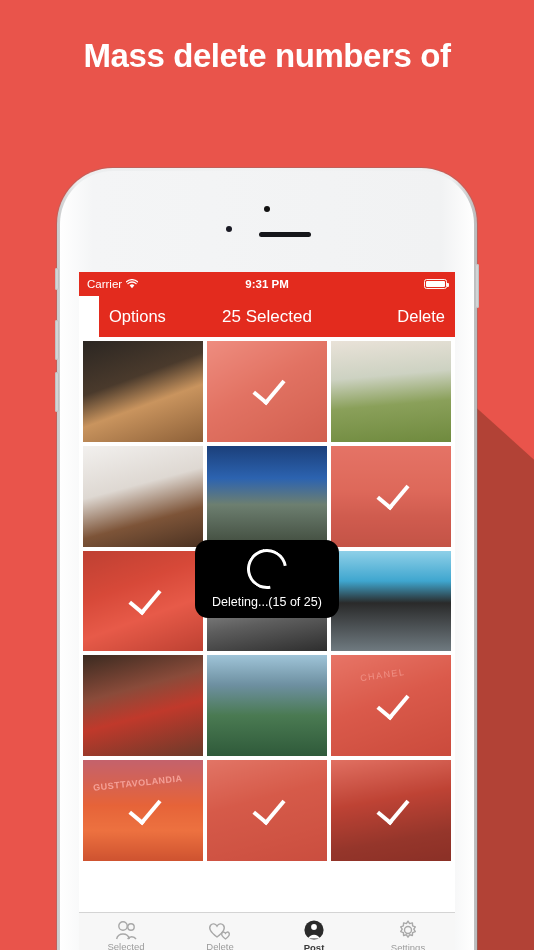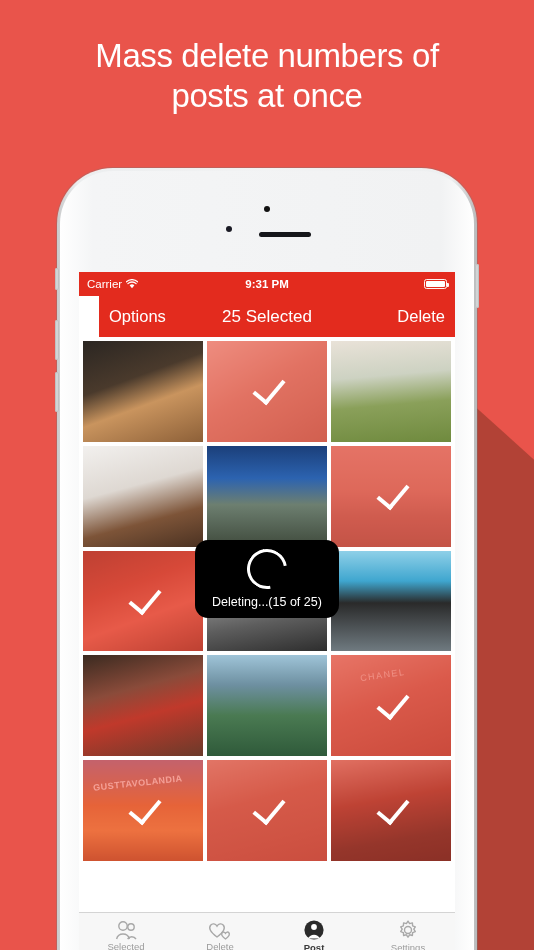--- a/index.html
+++ b/index.html
@@ -21,21 +21,21 @@
     width:640px;height:760px;
     border-radius:44px 44px 0 0;
     transform-origin:0 0;
     transform:skewY(42deg);
     opacity:.92;
   }
   
   .headline{
     position:absolute;left:0;top:36px;width:534px;
     text-align:center;color:#FFFFFF;
-    font-size:33px;font-weight:normal;line-height:1.22;
+    font-size:33px;font-weight:bold;line-height:1.22;
     letter-spacing:-0.4px;
   }
   
   .phone{
     position:absolute;left:57px;top:168px;
     width:420px;height:790px;
     background:linear-gradient(90deg,#C9CACB 0%,#ECEEEF 5%,#F2F3F4 50%,#EDEFF0 94%,#B9BABB 100%);
     border-radius:56px 56px 0 0;
     box-shadow:0 0 0 1px rgba(120,120,120,.35);
   }
@@ -144,21 +144,20 @@
 </style>
 </head>
 <body>
 
 <div class="long-shadow">
   <div class="sh"></div>
 </div>
 
 <div class="headline">
   <div>Mass delete numbers of</div>
-  <div>posts at once</div>
 </div>
 
 <div class="phone">
   <div class="side-btn btn-silent"></div>
   <div class="side-btn btn-volup"></div>
   <div class="side-btn btn-voldn"></div>
   <div class="side-btn btn-power"></div>
 
   <div class="sensor-dot"></div>
   <div class="cam-dot"></div>

